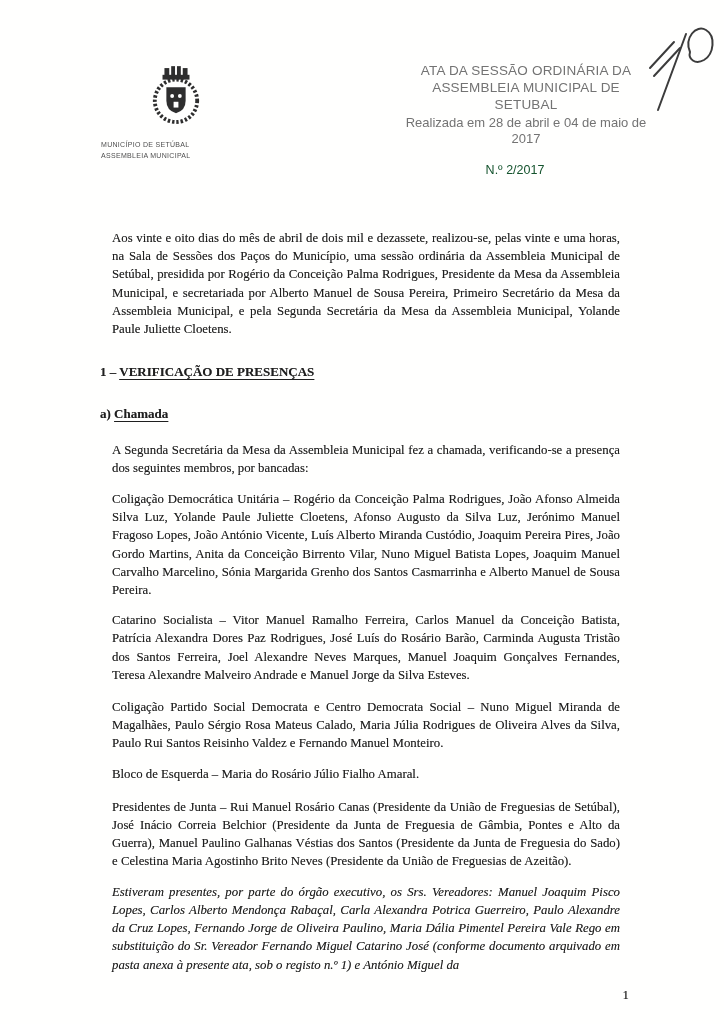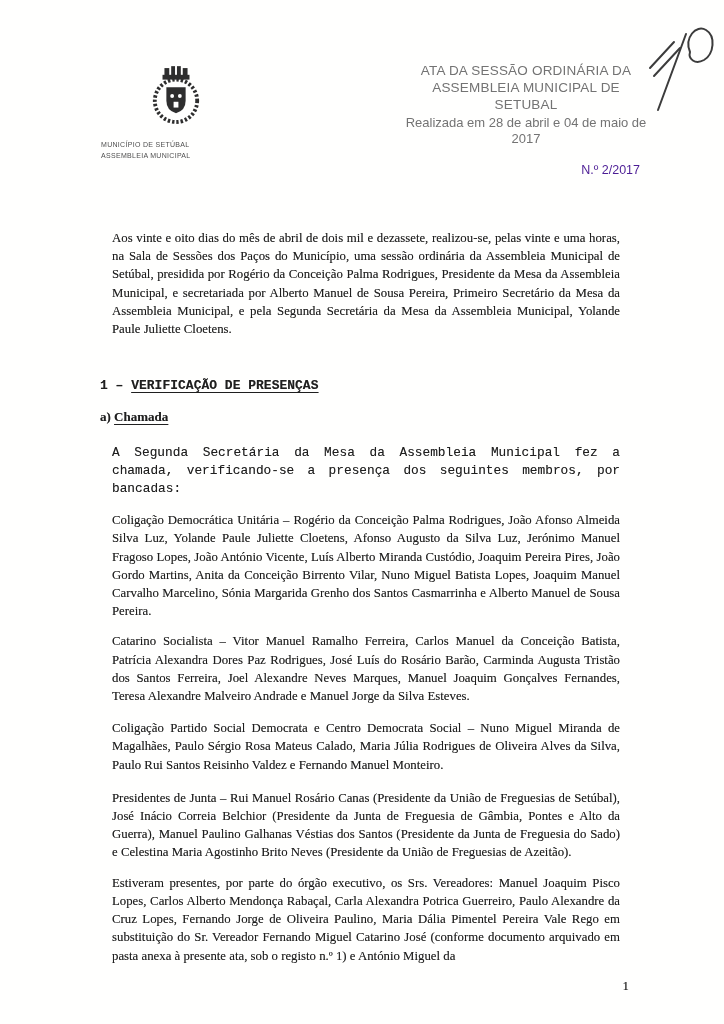--- a/index.html
+++ b/index.html
@@ -15,46 +15,46 @@
     font-family:"Liberation Sans", sans-serif; font-size:7px; line-height:11px;
     letter-spacing:0.3px; color:#4f4f4f;
   }
   .title-block {
     position:absolute; left:390px; top:62px; width:272px; text-align:center;
     font-family:"Liberation Sans", sans-serif; color:#737373;
   }
   .doc-title { width:230px; margin:0 auto; font-size:13.5px; line-height:17px; letter-spacing:0.2px; }
   .doc-subtitle { width:254px; margin:2px auto 0; font-size:13px; line-height:16px; }
   .doc-number {
-    position:absolute; left:390px; top:163px; width:250px; text-align:right;
-    font-family:"Liberation Sans", sans-serif; font-size:12.5px; color:#4c1d95;
+    position:absolute; left:390px; top:163px; width:250px; text-align:center;
+    font-family:"Liberation Sans", sans-serif; font-size:12.5px; color:#14532d;
   }
   .handwritten { position:absolute; left:646px; top:18px; width:72px; height:100px; }
 
   
   .content {
     position:absolute; left:100px; top:217px; width:532px;
     font-size:12.8px; line-height:18.2px; text-align:justify;
     text-shadow:0 0 0.4px rgba(20,20,20,0.45);
   }
   .content p { margin:12px; }
   .lead { font-weight:normal; }
   h1, h2 {
     font-size:13px; line-height:18.2px; font-weight:bold; margin:0; text-align:left;
   }
-  h1 { margin-top:39px;font-family:Liberation Mono, monospace; }
-  h2 { margin-top:13px; }
+  h1 { margin-top:25px; }
+  h2 { margin-top:24px; }
   .u { text-decoration:underline; text-decoration-thickness:1.3px; text-underline-offset:3px; }
-  .p-intro   { margin-top:17px !important;font-family:Liberation Mono, monospace; }
+  .p-intro   { margin-top:17px !important; }
   .p-cdu     { margin-top:13px !important; }
   .p-ps      { margin-top:10px !important; }
   .p-psdcds  { margin-top:14px !important; }
   .p-be      { margin-top:11px !important; }
   .p-pj      { margin-top:15px !important; }
-  .p-closing { margin-top:10px !important; }
+  .p-closing { margin-top:10px !important;font-style:italic; }
   .page-number { text-align:right; padding-right:3px; margin-top:0; font-size:12.8px; }
 </style>
 </head>
 <body>
 
 <div class="page">
 
   <svg class="crest" viewBox="0 0 54 66" xmlns="http://www.w3.org/2000/svg">
 
     <rect x="15" y="4" width="5" height="8" fill="#2e2e2e"></rect>
@@ -101,20 +101,21 @@
     <h2><span>a)</span> <span class="u">Chamada</span></h2>
 
     <p class="p-intro">A Segunda Secretária da Mesa da Assembleia Municipal fez a chamada, verificando-se a presença dos seguintes membros, por bancadas:</p>
 
     <p class="p-cdu"><span class="lead">Coligação Democrática Unitária –</span> <span>Rogério da Conceição Palma Rodrigues, João Afonso Almeida Silva Luz, Yolande Paule Juliette Cloetens, Afonso Augusto da Silva Luz, Jerónimo Manuel Fragoso Lopes, João António Vicente, Luís Alberto Miranda Custódio, Joaquim Pereira Pires, João Gordo Martins, Anita da Conceição Birrento Vilar, Nuno Miguel Batista Lopes, Joaquim Manuel Carvalho Marcelino, Sónia Margarida Grenho dos Santos Casmarrinha e Alberto Manuel de Sousa Pereira.</span></p>
 
     <p class="p-ps"><span class="lead">Catarino Socialista –</span> <span>Vitor Manuel Ramalho Ferreira, Carlos Manuel da Conceição Batista, Patrícia Alexandra Dores Paz Rodrigues, José Luís do Rosário Barão, Carminda Augusta Tristão dos Santos Ferreira, Joel Alexandre Neves Marques, Manuel Joaquim Gonçalves Fernandes, Teresa Alexandre Malveiro Andrade e Manuel Jorge da Silva Esteves.</span></p>
 
     <p class="p-psdcds"><span class="lead">Coligação Partido Social Democrata e Centro Democrata Social –</span> <span>Nuno Miguel Miranda de Magalhães, Paulo Sérgio Rosa Mateus Calado, Maria Júlia Rodrigues de Oliveira Alves da Silva, Paulo Rui Santos Reisinho Valdez e Fernando Manuel Monteiro.</span></p>
 
+    <p class="p-be"><span class="lead">Bloco de Esquerda –</span> <span>Maria do Rosário Júlio Fialho Amaral.</span></p>
 
     <p class="p-pj"><span class="lead">Presidentes de Junta –</span> <span>Rui Manuel Rosário Canas (Presidente da União de Freguesias de Setúbal), José Inácio Correia Belchior (Presidente da Junta de Freguesia de Gâmbia, Pontes e Alto da Guerra), Manuel Paulino Galhanas Véstias dos Santos (Presidente da Junta de Freguesia do Sado) e Celestina Maria Agostinho Brito Neves (Presidente da União de Freguesias de Azeitão).</span></p>
 
     <p class="p-closing">Estiveram presentes, por parte do órgão executivo, os Srs. Vereadores: Manuel Joaquim Pisco Lopes, Carlos Alberto Mendonça Rabaçal, Carla Alexandra Potrica Guerreiro, Paulo Alexandre da Cruz Lopes, Fernando Jorge de Oliveira Paulino, Maria Dália Pimentel Pereira Vale Rego em substituição do Sr. Vereador Fernando Miguel Catarino José (conforme documento arquivado em pasta anexa à presente ata, sob o registo n.º 1) e António Miguel da</p>
 
     <div class="page-number">1</div>
 
   </div>
 </div>
 

